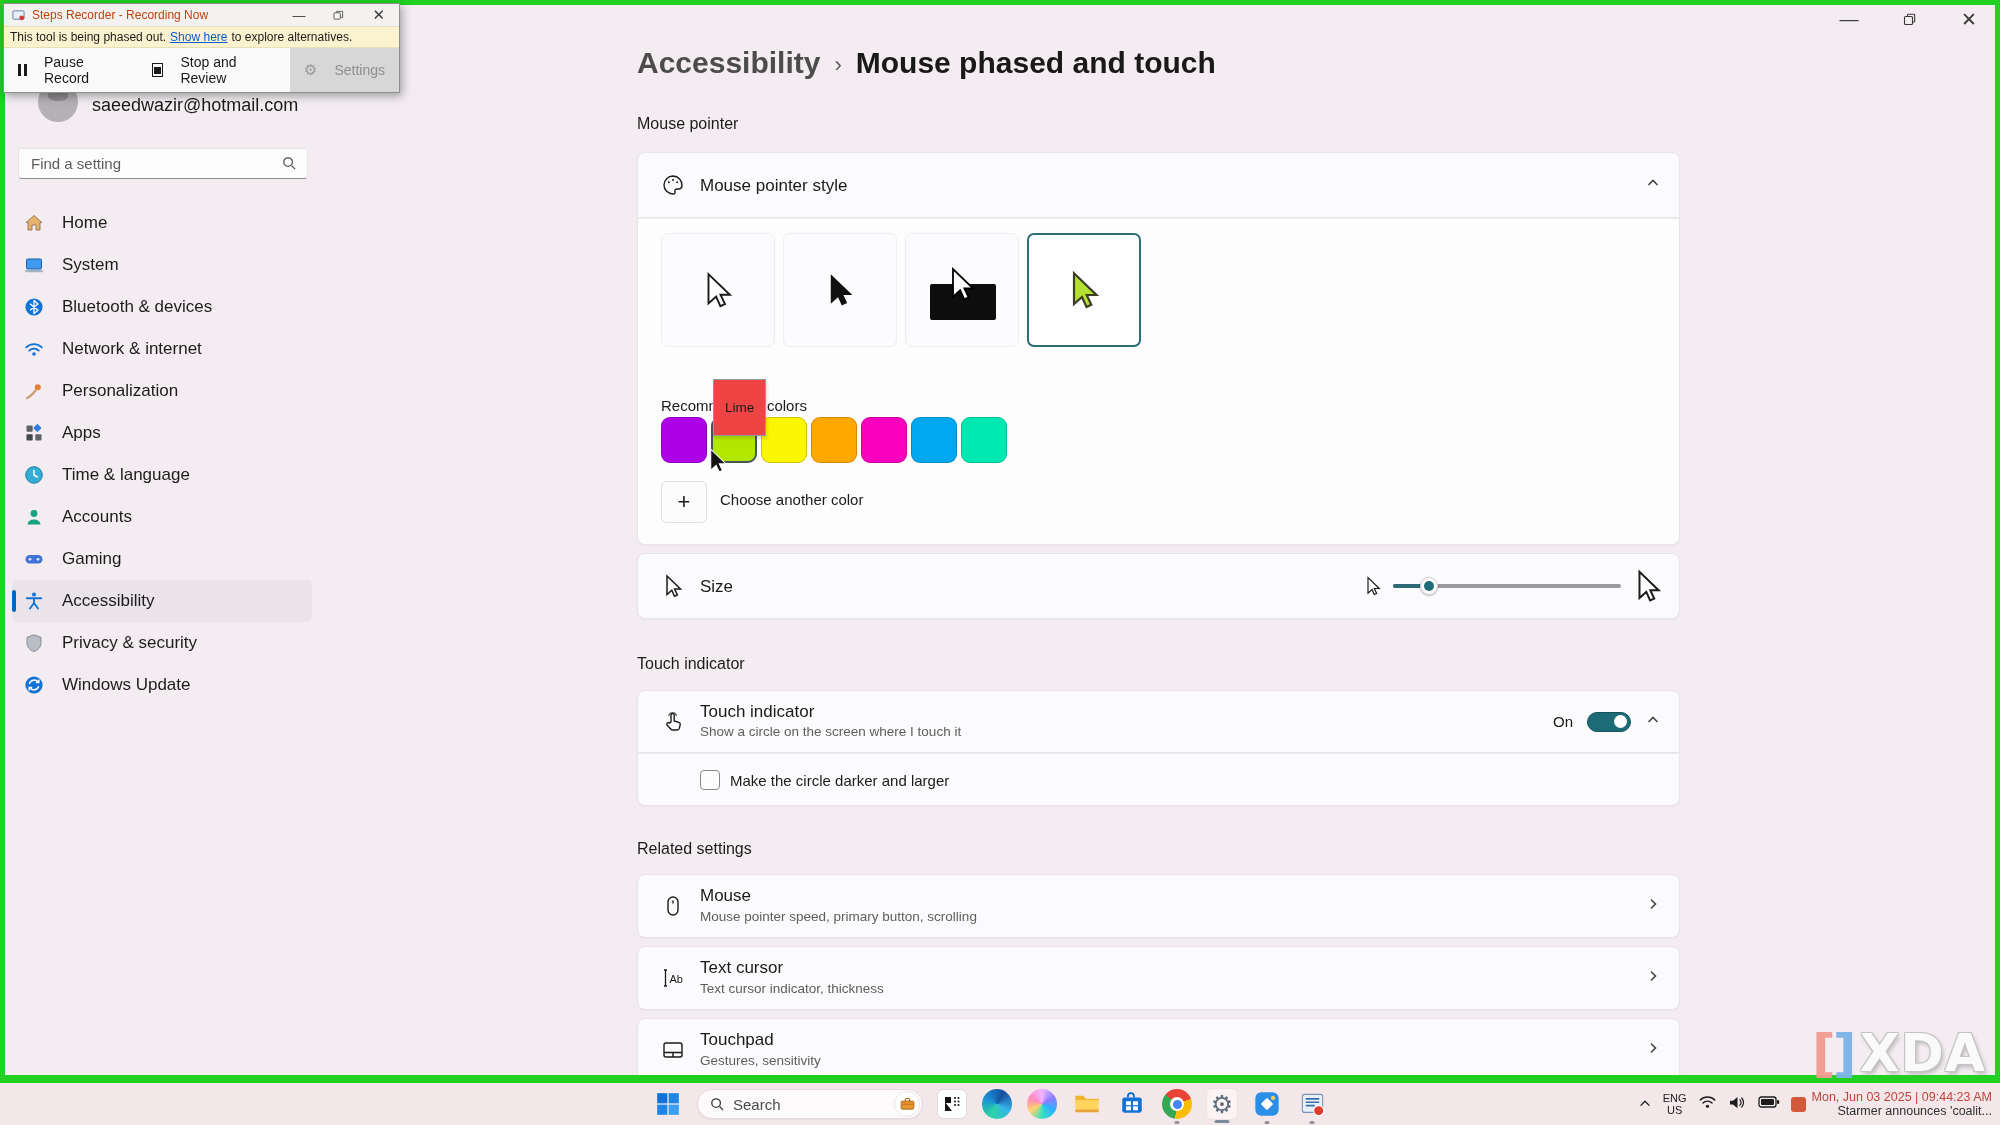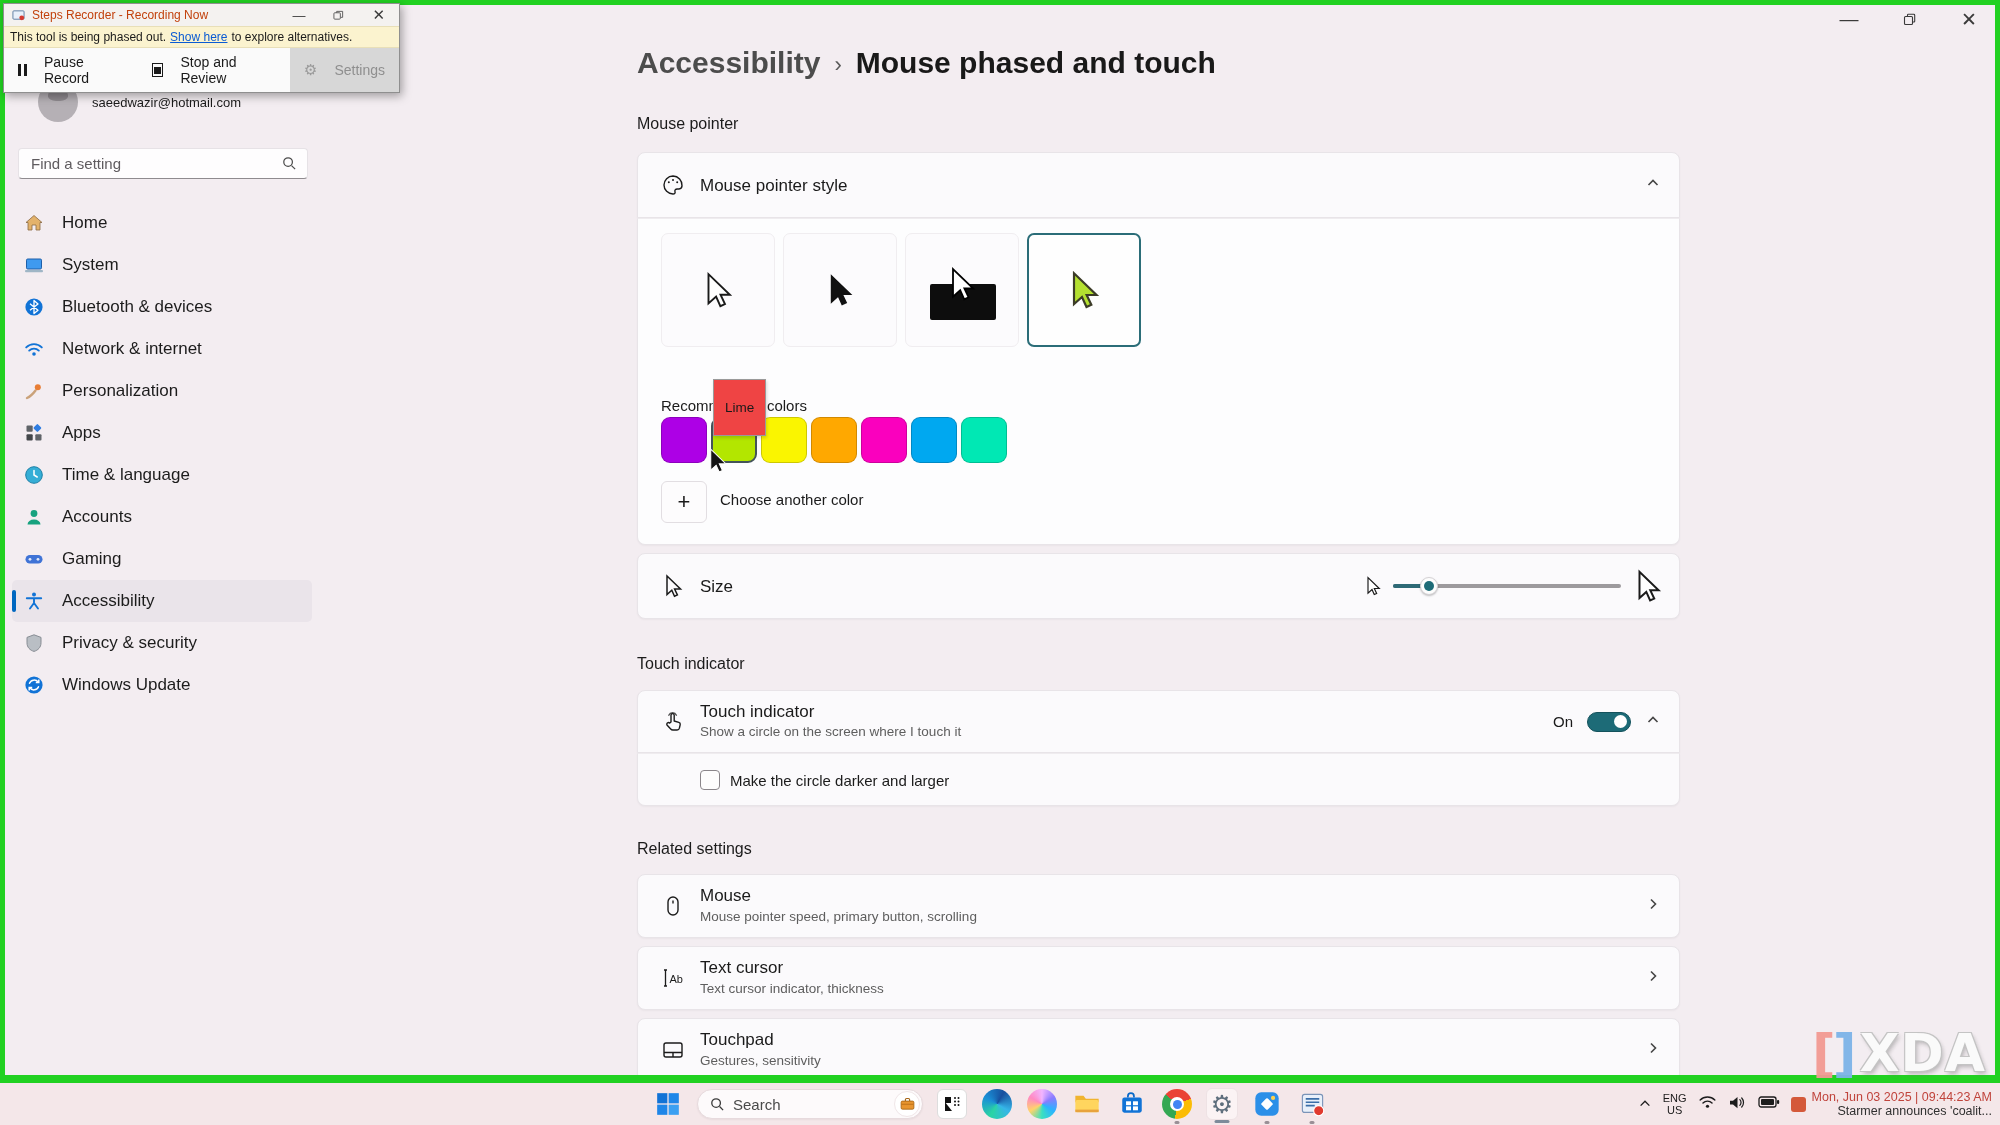--- a/index.html
+++ b/index.html
@@ -14,21 +14,21 @@
   .win-controls { position:absolute; top:6px; right:16px; display:flex; gap:30px; z-index:10; }
   .win-controls .wc { width:30px; height:26px; display:flex; align-items:center; justify-content:center;
     color:#3a3a3a; font-size:19px; }
 
   
   .sidebar { position:absolute; left:0; top:0; width:330px; height:1083px; }
   .avatar { position:absolute; left:38px; top:82px; width:40px; height:40px; border-radius:50%;
     background:#b5b0b5; overflow:hidden; }
   .avatar::after { content:""; position:absolute; left:10px; top:7px; width:20px; height:12px;
     border-radius:50% 50% 40% 40%; background:#8f8a8f; }
-  .email { position:absolute; left:92px; top:95px; font-size:13px; color:#1b1b1b; }
+  .email { position:absolute; left:92px; top:95px; font-size:18px; color:#1b1b1b; }
   .searchbox { position:absolute; left:18px; top:148px; width:290px; height:31px; background:#fefdfe;
     border:1px solid #e6e2e6; border-bottom:1px solid #8f8b8f; border-radius:4px; display:flex; align-items:center; }
   .searchbox input { flex:1; border:none; outline:none; background:transparent; padding:0 10px 0 12px;
     font-size:15px; color:#333; font-family:inherit; }
   .searchbox input::placeholder { color:#5f5b5f; }
   .searchbox .mag { margin-right:10px; display:flex; }
   .nav { position:absolute; left:12px; top:202px; width:300px; }
   .nav-item { position:relative; height:42px; display:flex; align-items:center; padding-left:12px;
     border-radius:5px; cursor:default; }
   .nav-item.selected { background:#eae4ea; }

